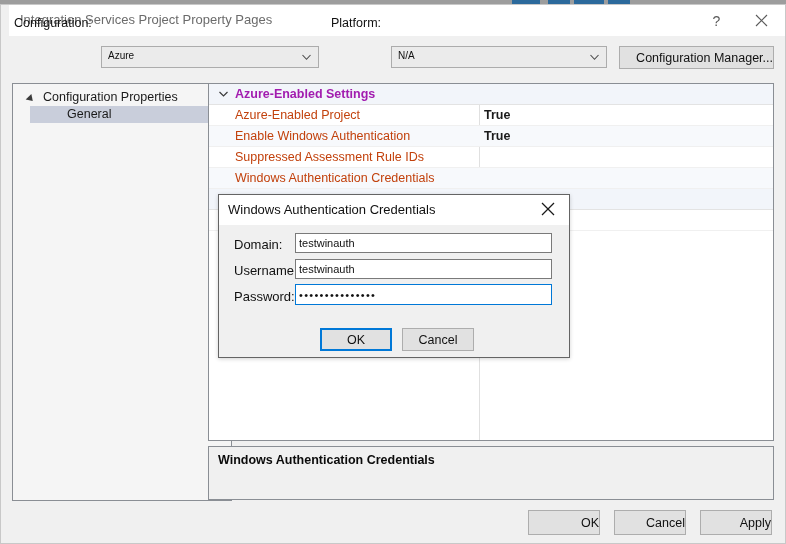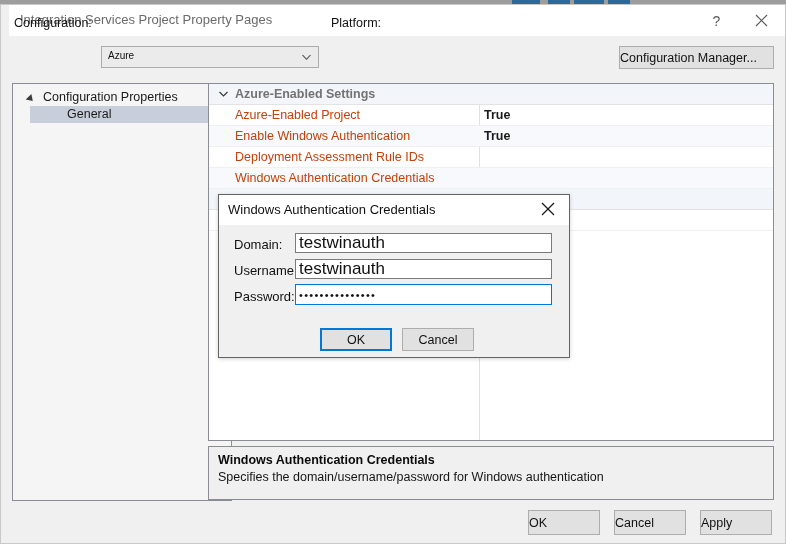--- a/index.html
+++ b/index.html
@@ -99,21 +99,21 @@
   .combo-config { left: 100px; top: 41px; width: 218px; }
   .combo-platform { left: 390px; top: 41px; width: 216px; }
 
   .btn {
     position: absolute;
     background: #e1e1e1;
     border: 1px solid #adadad;
     box-sizing: border-box;
     font-size: 12.5px;
     color: #111;
-    display: flex; align-items: center; justify-content: flex-start;
+    display: flex; align-items: center; justify-content: flex-end;
     cursor: default;
     font-family: "Liberation Sans", sans-serif;
   }
   .btn-cfgmgr { left: 618px; top: 41px; width: 155px; height: 23px; }
 
   
   .treepanel {
     position: absolute;
     left: 11px; top: 78px;
     width: 220px; height: 418px;
@@ -164,21 +164,21 @@
     line-height: 20px;
     font-size: 12.5px;
     white-space: nowrap;
     cursor: default;
   }
   .prow.cat {
     background: #f2f5fa;
     font-weight: bold;
     border-bottom: 1px solid #e3e3e3;
   }
-  .prow.cat .pname { left: 26px; font-weight: bold; color: #737373; }
+  .prow.cat .pname { left: 26px; font-weight: bold; color: #a21caf; }
   .prow.item { border-bottom: 1px solid #f0f0f0; }
   .prow.item.alt { background: #f7f9fc; }
   .pname {
     position: absolute;
     left: 26px; top: 0;
     color: #c2410c;
   }
   .pvalue {
     position: absolute;
     left: 275px; top: 0;
@@ -263,21 +263,21 @@
     font-size: 13px;
     color: #111;
     white-space: nowrap;
   }
   .field {
     position: absolute;
     height: 20px;
     background: #ffffff;
     border: 1px solid #7a7a7a;
     box-sizing: border-box;
-    font-size: 17px;
+    font-size: 11px;
     color: #111;
     padding: 0 0 0 3px;
     line-height: 18px;
     white-space: nowrap;
     overflow: hidden;
     cursor: text;
   }
   .field.focused { border: 1px solid #0078d7; }
   .field.pwd {
     letter-spacing: 1.3px;
@@ -333,20 +333,28 @@
   <div class="combo combo-config">
     <span class="cval">Azure</span>
     <span class="carrow">
       <svg width="9" height="9" viewBox="0 0 9 9">
         <polyline points="0.5,2 4.5,6.3 8.5,2" fill="none" stroke="#4a4a4a" stroke-width="1.1"></polyline>
       </svg>
     </span>
   </div>
 
   <div class="lbl lbl-platform">Platform:</div>
+  <div class="combo combo-platform">
+    <span class="cval">N/A</span>
+    <span class="carrow">
+      <svg width="9" height="9" viewBox="0 0 9 9">
+        <polyline points="0.5,2 4.5,6.3 8.5,2" fill="none" stroke="#4a4a4a" stroke-width="1.1"></polyline>
+      </svg>
+    </span>
+  </div>
 
   <div class="btn btn-cfgmgr">
     <span>Configuration Manager...</span>
   </div>
 
   <div class="treepanel">
     <div style="height:5px;"></div>
     <div class="tree-row root">
       <span class="tri"></span>
       <span>Configuration Properties</span>
@@ -370,21 +378,21 @@
 
     <div class="prow item">
       <span class="pname">Azure-Enabled Project</span>
       <span class="pvalue">True</span>
     </div>
     <div class="prow item alt">
       <span class="pname">Enable Windows Authentication</span>
       <span class="pvalue">True</span>
     </div>
     <div class="prow item">
-      <span class="pname">Deployment Assessment Rule IDs</span>
+      <span class="pname">Suppressed Assessment Rule IDs</span>
       <span class="pvalue"></span>
     </div>
     <div class="prow item alt">
       <span class="pname">Windows Authentication Credentials</span>
       <span class="pvalue"></span>
     </div>
 
     <div class="prow cat">
       <span class="chev">
         <svg width="9" height="6" viewBox="0 0 9 6">
@@ -395,21 +403,20 @@
     </div>
 
     <div class="prow item">
       <span class="pname"></span>
       <span class="pvalue">7</span>
     </div>
   </div>
 
   <div class="descpanel">
     <div class="desc-title">Windows Authentication Credentials</div>
-    <div class="desc-body">Specifies the domain/username/password for Windows authentication</div>
   </div>
 
   <div class="btn btn-ok-main">
     <span>OK</span>
   </div>
   <div class="btn btn-cancel-main">
     <span>Cancel</span>
   </div>
   <div class="btn btn-apply-main">
     <span>Apply</span>

